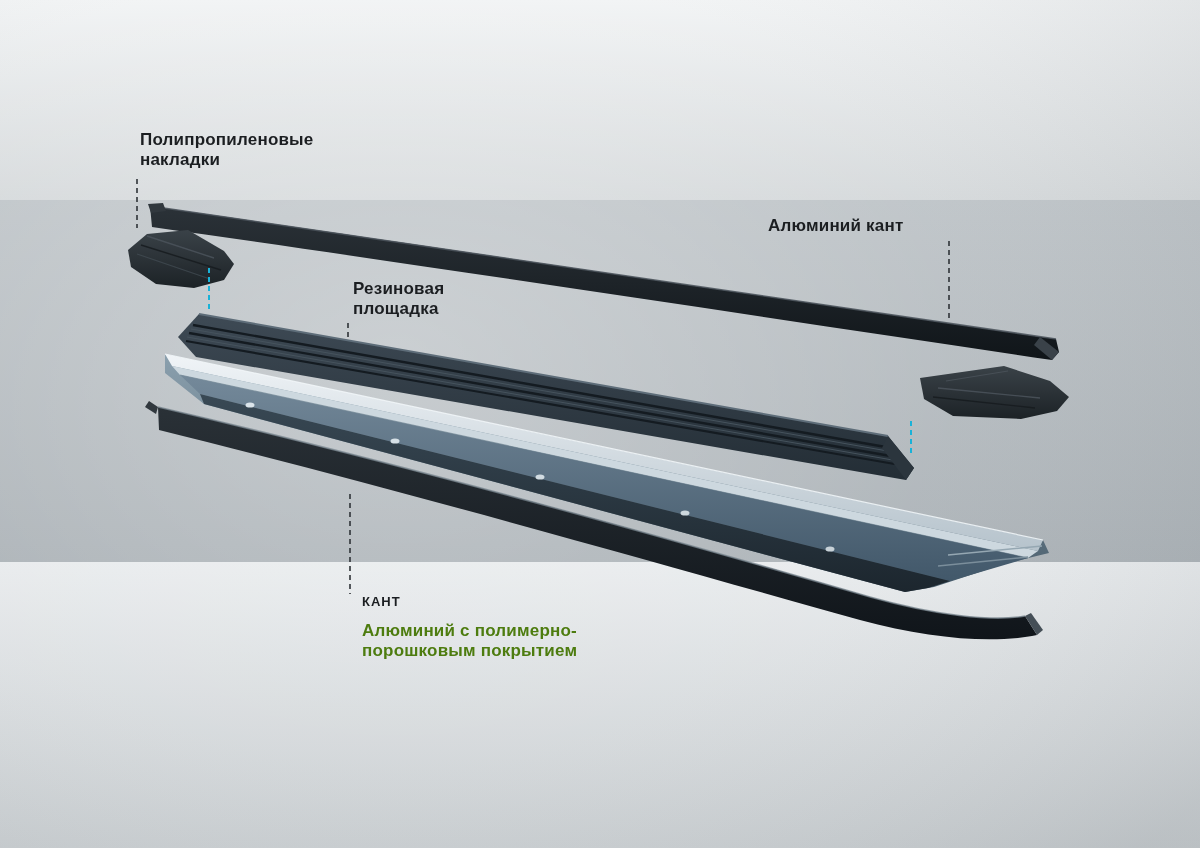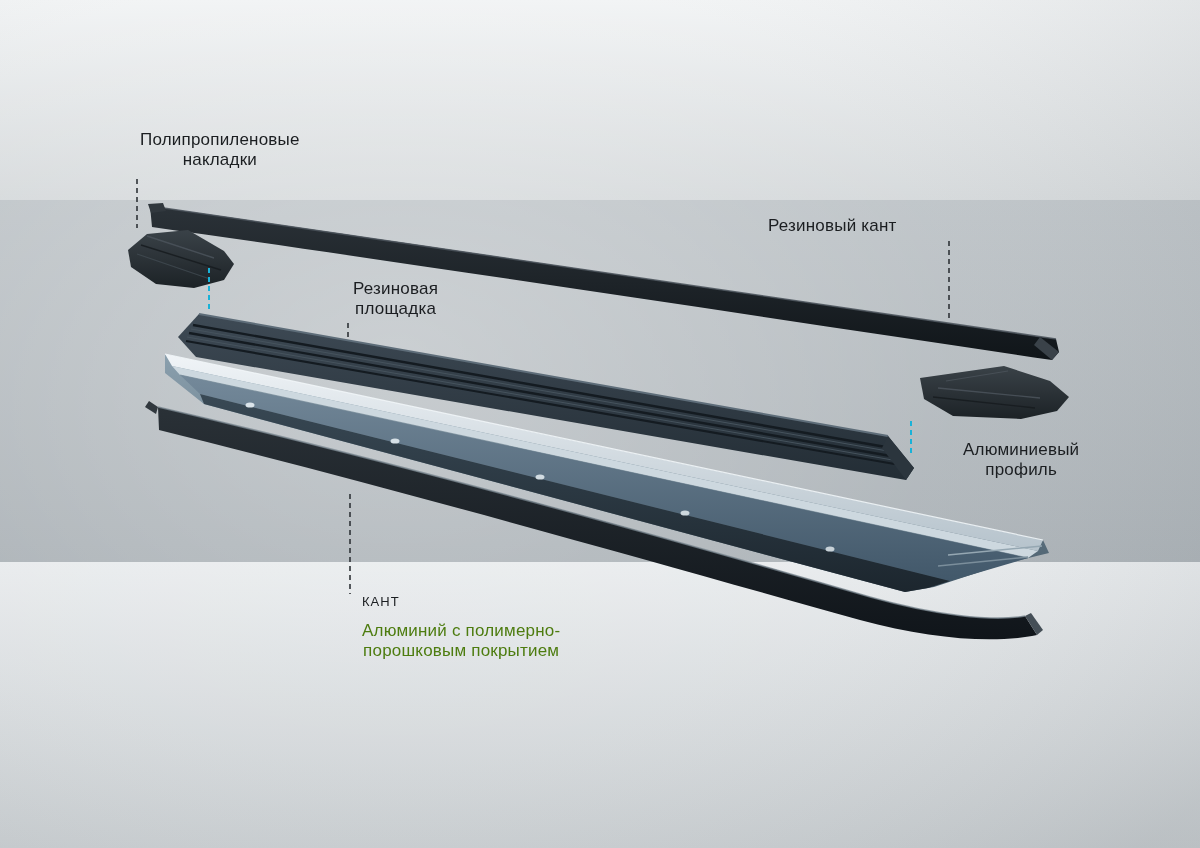--- a/index.html
+++ b/index.html
@@ -15,26 +15,25 @@
     font-family: "Liberation Sans", "DejaVu Sans", sans-serif;
   }
   .scene svg {
     position: absolute;
     left: 0;
     top: 0;
   }
   .label {
     position: absolute;
     white-space: pre-line;
-    font-weight: 400;
+    font-weight: 700;
     font-size: 17px;
     line-height: 1.2;
     color: #1b1e21;
     letter-spacing: 0.2px;
-    text-align: center;
   }
   .label-kant-title {
     font-size: 13px;
     letter-spacing: 1px;
   }
   .label-kant-sub {
     color: #4d7c0f;
   }
   .dash-dark {
     stroke: #2f3337;
@@ -175,22 +174,20 @@
       <line x1="209" y1="268" x2="209" y2="310" class="dash-cyan"></line>
       <line x1="348" y1="323" x2="348" y2="340" class="dash-dark"></line>
       <line x1="949" y1="241" x2="949" y2="322" class="dash-dark"></line>
       <line x1="911" y1="421" x2="911" y2="453" class="dash-cyan"></line>
       <line x1="350" y1="494" x2="350" y2="594" class="dash-dark"></line>
     </g>
   </svg>
 
   <div class="label" style="left:140px; top:130px;">Полипропиленовые
 накладки</div>
-  <div class="label" style="left:768px; top:216px;">Резиновый кант</div>
+  <div class="label" style="left:768px; top:216px;">Алюминий кант</div>
   <div class="label" style="left:353px; top:279px;">Резиновая
 площадка</div>
-  <div class="label" style="left:963px; top:440px;">Алюминиевый
-профиль</div>
   <div class="label label-kant-title" style="left:362px; top:594px;">КАНТ</div>
   <div class="label label-kant-sub" style="left:362px; top:621px;">Алюминий с полимерно-
 порошковым покрытием</div>
 
 </div>
 
 </body></html>

